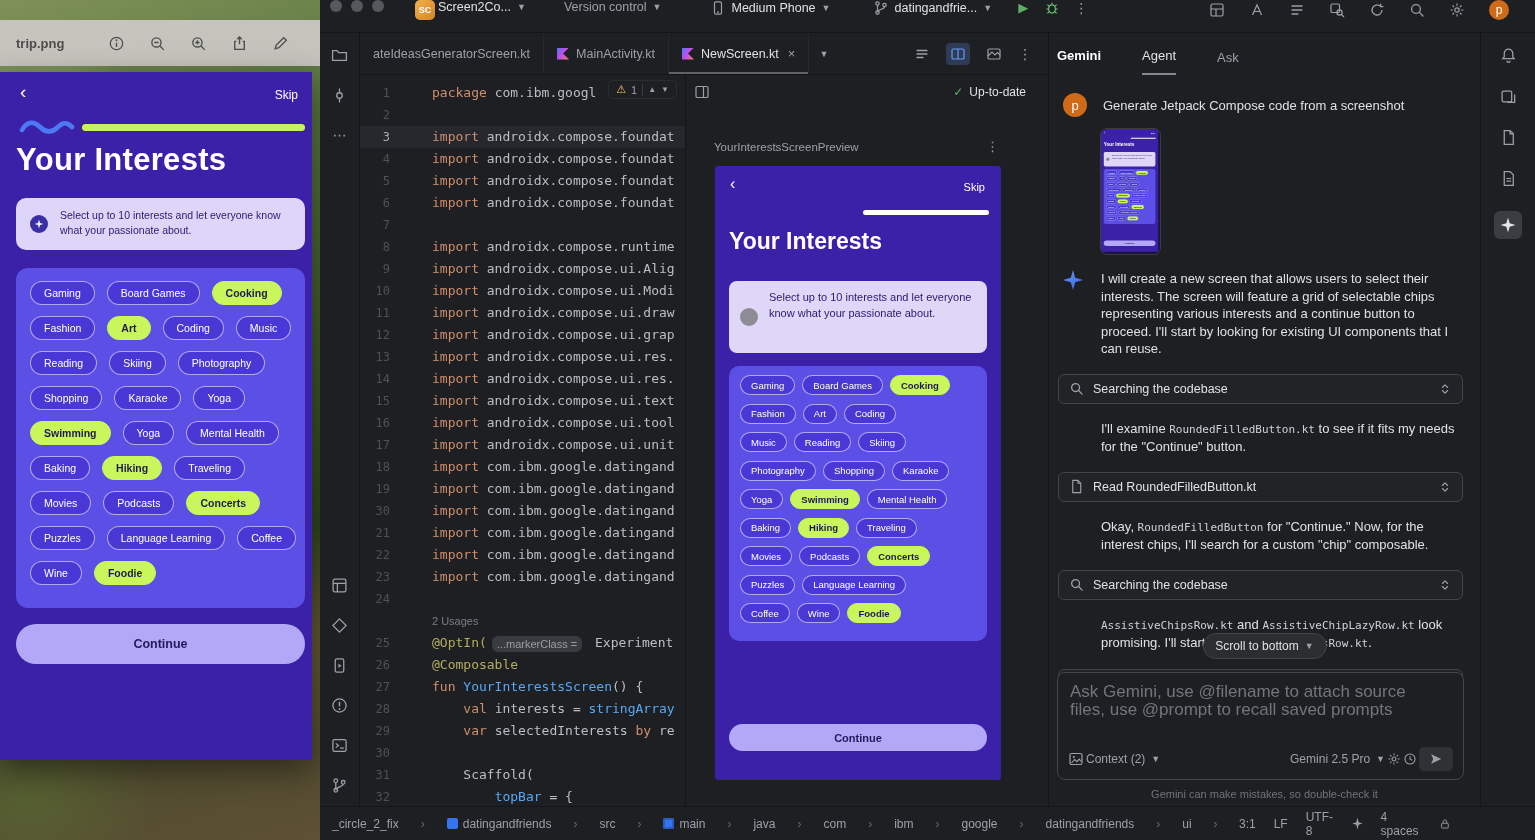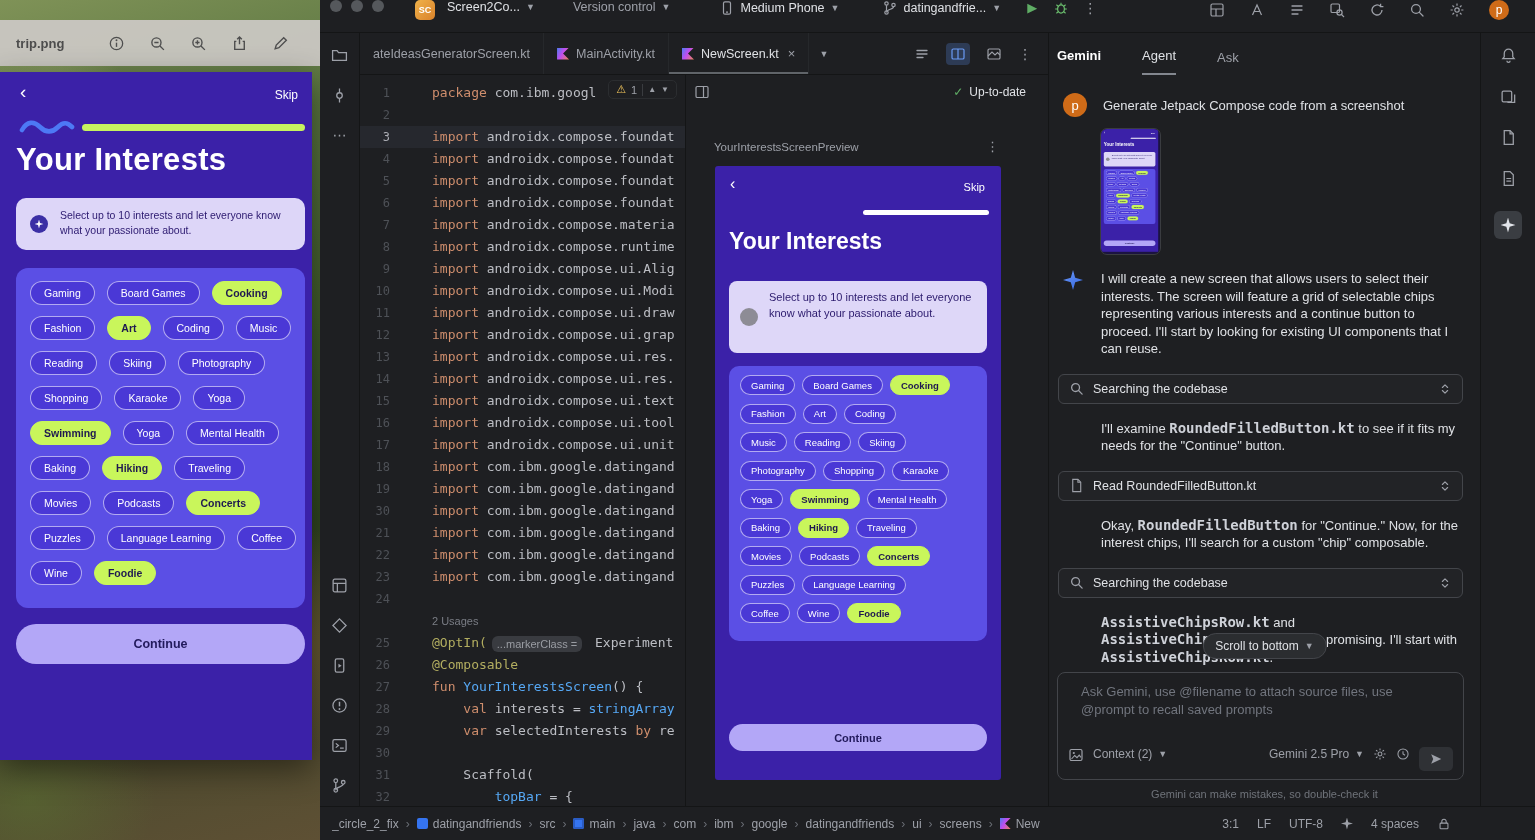--- a/index.html
+++ b/index.html
@@ -140,50 +140,50 @@
   .gem-tab.sel{border-bottom:2px solid #83878f;}
   .gem-tab.dim{color:#9da0a8;}
   .chat{position:absolute;left:0;right:0;top:42px;bottom:0;padding:4px 14px 0;overflow:hidden;}
   .user-row{display:flex;align-items:center;gap:16px;margin-top:14px;}
   .user-row .avatar{width:24px;height:24px;font-size:13px;}
   .user-msg{font-size:13px;color:#dfe1e5;}
   .thumb{width:59px;height:125px;border-radius:6px;overflow:hidden;position:relative;margin:12px 0 4px 38px;
     outline:1px solid #3a3c40;background:#1b1340;}
   .thumb .screen{transform:scale(0.2);transform-origin:0 0;border-radius:0;}
   .msg{position:relative;margin:16px 0 16px 38px;font-size:13px;line-height:17.5px;color:#dfe1e5;width:366px;}
-  .msg .code{font-family:"DejaVu Sans Mono",monospace;font-size:14px;color:#ced1d8;font-weight:bold;}
+  .msg .code{font-family:"DejaVu Sans Mono",monospace;font-size:11px;color:#ced1d8;}
   .spark-abs{position:absolute;left:-38px;top:0;}
   .tool-card{margin:14px 0 14px -5px;height:30px;border:1px solid #43454a;border-radius:6px;display:flex;
     align-items:center;gap:9px;padding:0 10px;font-size:12.5px;color:#dfe1e5;background:rgba(255,255,255,.02);
     width:405px;}
   .tci{width:15px;height:15px;color:#9da0a8;flex:none;}
   .exp{width:14px;height:14px;color:#9da0a8;margin-left:auto;flex:none;}
   .scroll-pill{position:absolute;left:50%;transform:translateX(-50%);top:600px;height:26px;padding:0 12px;
     border-radius:13px;background:#2b2d30;border:1px solid #43454a;display:flex;align-items:center;gap:6px;
     font-size:12px;color:#dfe1e5;z-index:6;white-space:nowrap;}
   .input-box{position:absolute;left:8px;right:16px;top:639px;height:108px;border:1px solid #43454a;
     border-radius:8px;background:#1e1f22;z-index:5;padding:10px 12px;}
-  .ph{font-size:13px;line-height:17.5px;color:#71757e;width:362px;margin-left:11px;}
-  .input-controls{position:absolute;left:10px;right:10px;bottom:8px;display:flex;align-items:flex-start;gap:9px;
+  .ph{font-size:17px;line-height:17.5px;color:#71757e;width:362px;}
+  .input-controls{position:absolute;left:10px;right:10px;bottom:8px;display:flex;align-items:center;gap:2px;
     font-size:12px;color:#9da0a8;}
   .ic16{width:16px;height:16px;display:block;}
   .ic14{width:14px;height:14px;display:block;}
   .send-btn{width:34px;height:24px;border-radius:5px;background:#2f3135;display:flex;align-items:center;
     justify-content:center;color:#9da0a8;}
   .gem-footer{position:absolute;left:0;right:0;bottom:6px;text-align:center;font-size:11px;color:#6f737a;z-index:7;}
   .grow{flex:1;}
 
   .rstrip{flex:0 0 55px;border-left:1px solid #141516;display:flex;flex-direction:column;align-items:center;
     padding-top:14px;gap:24px;color:#9da0a8;}
   .rs-active{width:28px;height:28px;border-radius:6px;background:#3a3d42;display:flex;align-items:center;
     justify-content:center;}
 
   .statusbar{position:absolute;left:0;right:0;bottom:0;height:34px;border-top:1px solid #141516;display:flex;
     align-items:center;padding:0 12px;font-size:12px;color:#9da0a8;}
-  .crumbs{display:flex;align-items:center;gap:7px;overflow:hidden;white-space:nowrap;}
+  .crumbs{display:flex;align-items:center;gap:22px;overflow:hidden;white-space:nowrap;}
   .crumb{display:inline-flex;align-items:center;gap:5px;}
   .crumb-sep{color:#696d74;}
   .ic-module{width:11px;height:11px;border-radius:2px;background:#3574f0;display:inline-block;}
   .ic-source{width:11px;height:11px;border-radius:2px;background:#3574f0;display:inline-block;
     box-shadow:inset 0 0 0 2px #2a5cc4;}
   .ic-kotlin{width:11px;height:11px;display:inline-block;background:linear-gradient(120deg,#4e7bf0,#c04df0 45%,#f0874e);
     clip-path:polygon(0 0,100% 0,50% 50%,100% 100%,0 100%);}
   .sb-right{margin-left:auto;display:flex;align-items:center;gap:18px;margin-right:72px;}
 </style>
 </head>
@@ -282,21 +282,21 @@
     </div>
   </div>
 
   <div class="ide">
 
     <div class="topbar">
       <span class="tl"></span>
       <span class="tl"></span>
       <span class="tl"></span>
       <span class="appbadge">SC</span>
-      <span class="tb-item" style="margin-left:12px">
+      <span class="tb-item" style="margin-left:3px">
         <span>Screen2Co...</span>
           <span class="chev">▼</span>
       </span>
       <span class="tb-item" style="margin-left:38px;color:#9da0a8">
         <span>Version control</span>
           <span class="chev">▼</span>
       </span>
       <span class="tb-item" style="margin-left:48px">
         <svg class="tb-icon" viewBox="0 0 16 16">
             <rect x="4.5" y="1.8" width="7" height="12.4" rx="1.5" fill="none" stroke="currentColor" stroke-width="1.2"></rect>
@@ -466,21 +466,20 @@
                 <div class="cl">
                   <span class="g">5</span>
                   <span class="c"><span class="tok-k">import </span><span>androidx.compose.foundat</span></span>
                 </div>
                 <div class="cl">
                   <span class="g">6</span>
                   <span class="c"><span class="tok-k">import </span><span>androidx.compose.foundat</span></span>
                 </div>
                 <div class="cl">
                   <span class="g">7</span>
-                  <span class="c"><span class="tok-k">import </span><span>androidx.compose.materia</span></span>
                 </div>
                 <div class="cl">
                   <span class="g">8</span>
                   <span class="c"><span class="tok-k">import </span><span>androidx.compose.runtime</span></span>
                 </div>
                 <div class="cl">
                   <span class="g">9</span>
                   <span class="c"><span class="tok-k">import </span><span>androidx.compose.ui.Alig</span></span>
                 </div>
                 <div class="cl">

